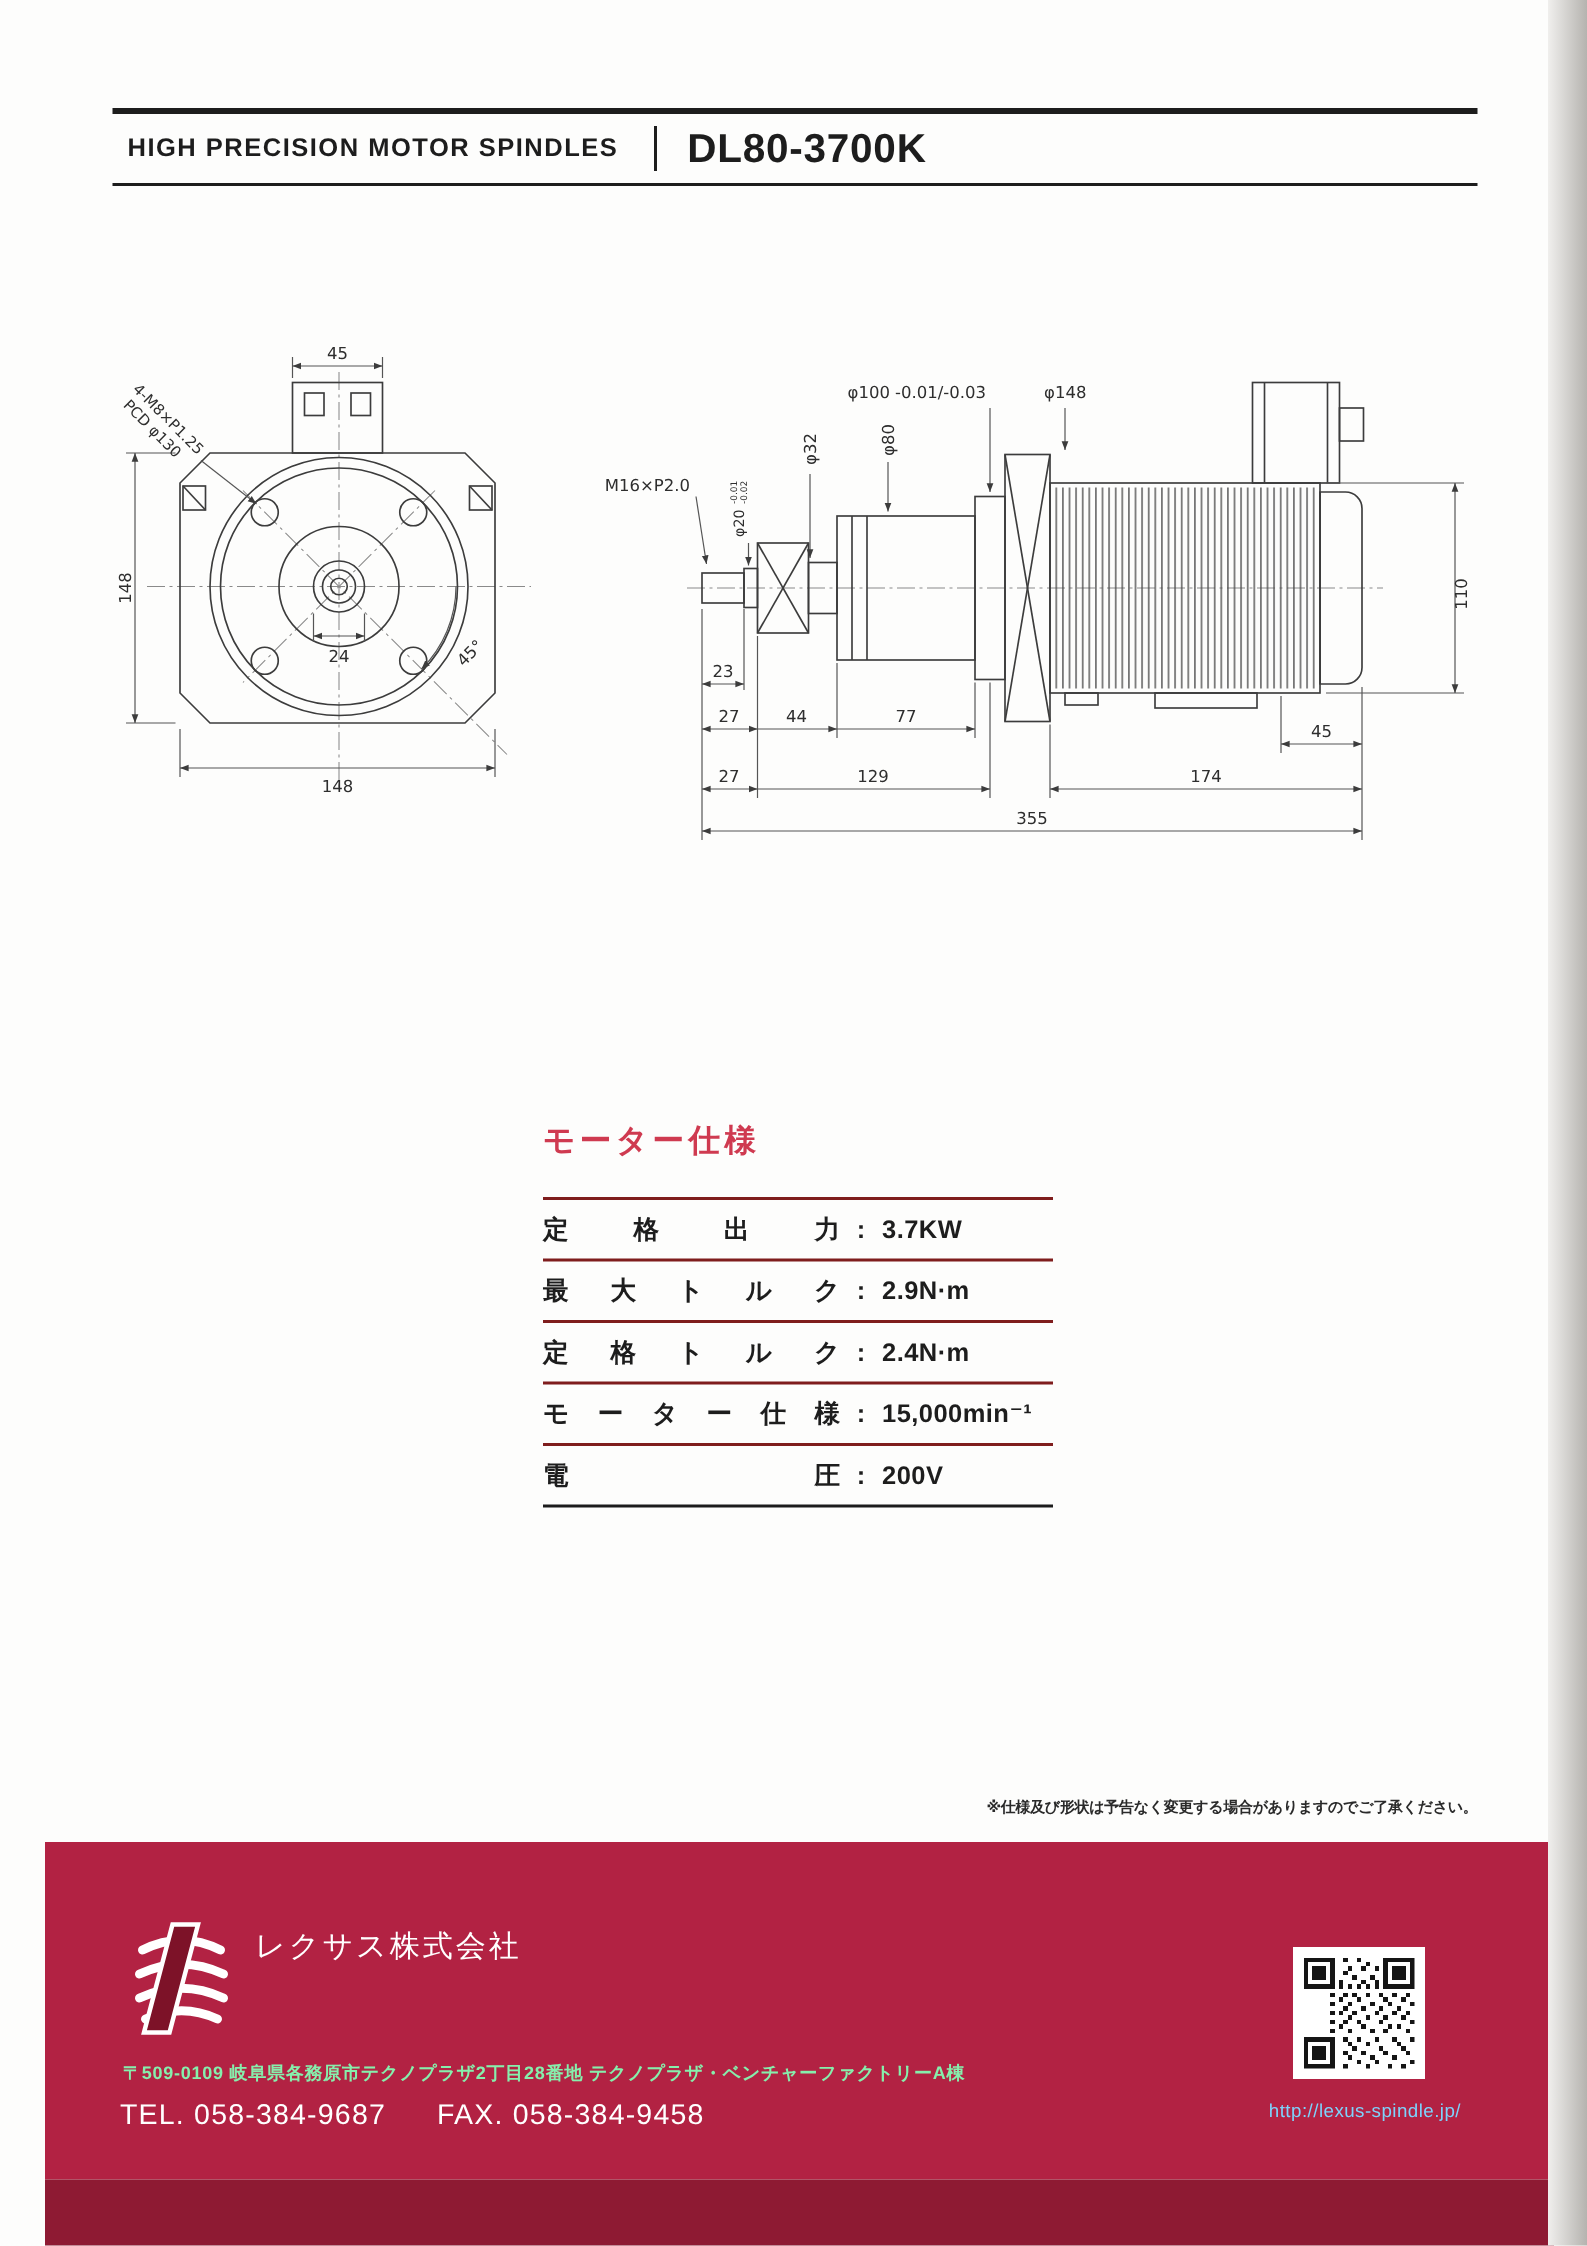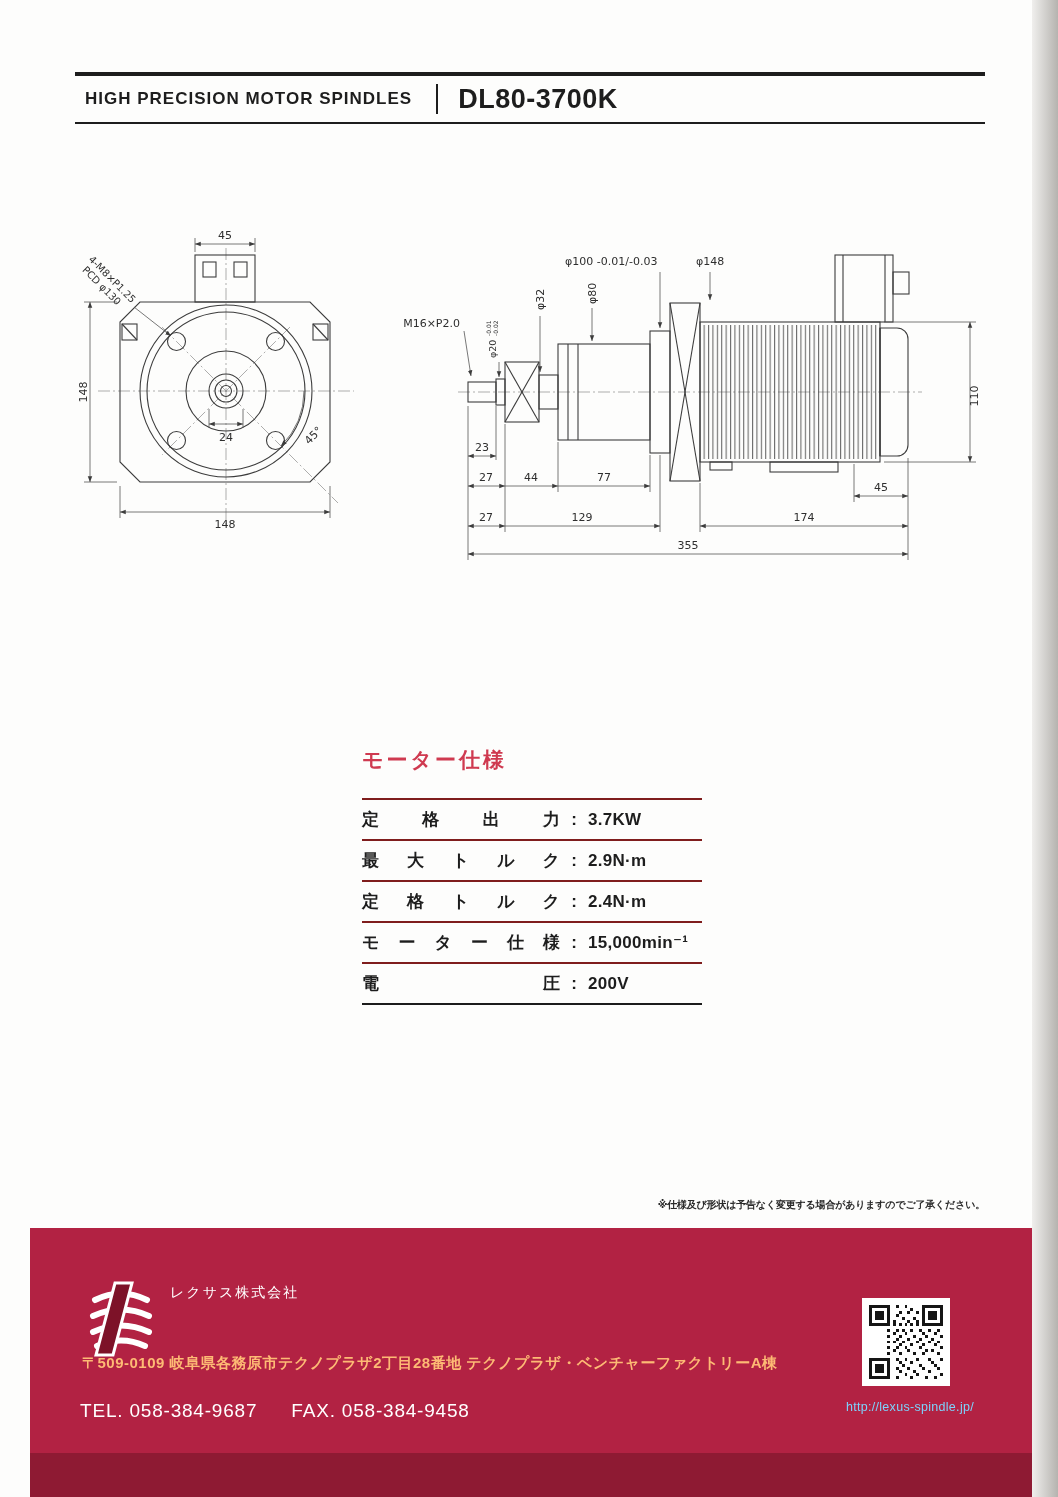--- a/index.html
+++ b/index.html
@@ -37,24 +37,24 @@
 
   
   .note { position:absolute; right:73px; top:1198px; font-size:10px; color:#2a2a2a; letter-spacing:-0.2px;font-weight:bold; }
 
   
   .footer { position:absolute; left:30px; top:1228px; width:1006px; height:269px; }
   .footer-main { position:absolute; inset:0 0 44px 0; background:var(--footer-red,#b22243); }
   .footer-strip { position:absolute; left:0; bottom:0; width:100%; height:44px; background:var(--footer-dark-red,#8e1a33); }
   .logo { position:absolute; left:54px; top:50px; width:74px; height:82px; }
   .company { position:absolute; left:140px; top:56px; color:#fff; }
-  .company-jp { font-size:14px; letter-spacing:2px; margin-bottom:4px; }
+  .company-jp { font-size:20px; letter-spacing:2px; margin-bottom:4px; }
   .company-en { font-size:40px; font-weight:bold; letter-spacing:2px; line-height:1; }
   .company-en .co { font-size:23px; margin-left:8px; letter-spacing:1px; }
-  .address { position:absolute; left:52px; top:126px; color:#fdba74; font-size:15px; font-weight:bold; letter-spacing:0.5px; }
+  .address { position:absolute; left:52px; top:146px; color:#86efac; font-size:12px; font-weight:bold; letter-spacing:0.5px; }
   .telfax { position:absolute; left:50px; top:172px; color:#fff; font-size:19px; font-weight:normal; letter-spacing:0.8px; display:flex; gap:34px; }
   .qr { position:absolute; right:86px; top:70px; width:88px; height:88px; background:#fff; display:flex; align-items:center; justify-content:center; }
   .qr svg { width:74px; height:74px; }
   .url { position:absolute; right:62px; top:172px; color:#7dd3fc; font-size:12.5px; letter-spacing:0.3px; }
 
   
   .scan-edge { position:absolute; right:0; top:0; width:26px; height:100%; background:linear-gradient(to right,#f0efed,#b5b3af); z-index:10; }
 </style>
 </head>
 <body>

